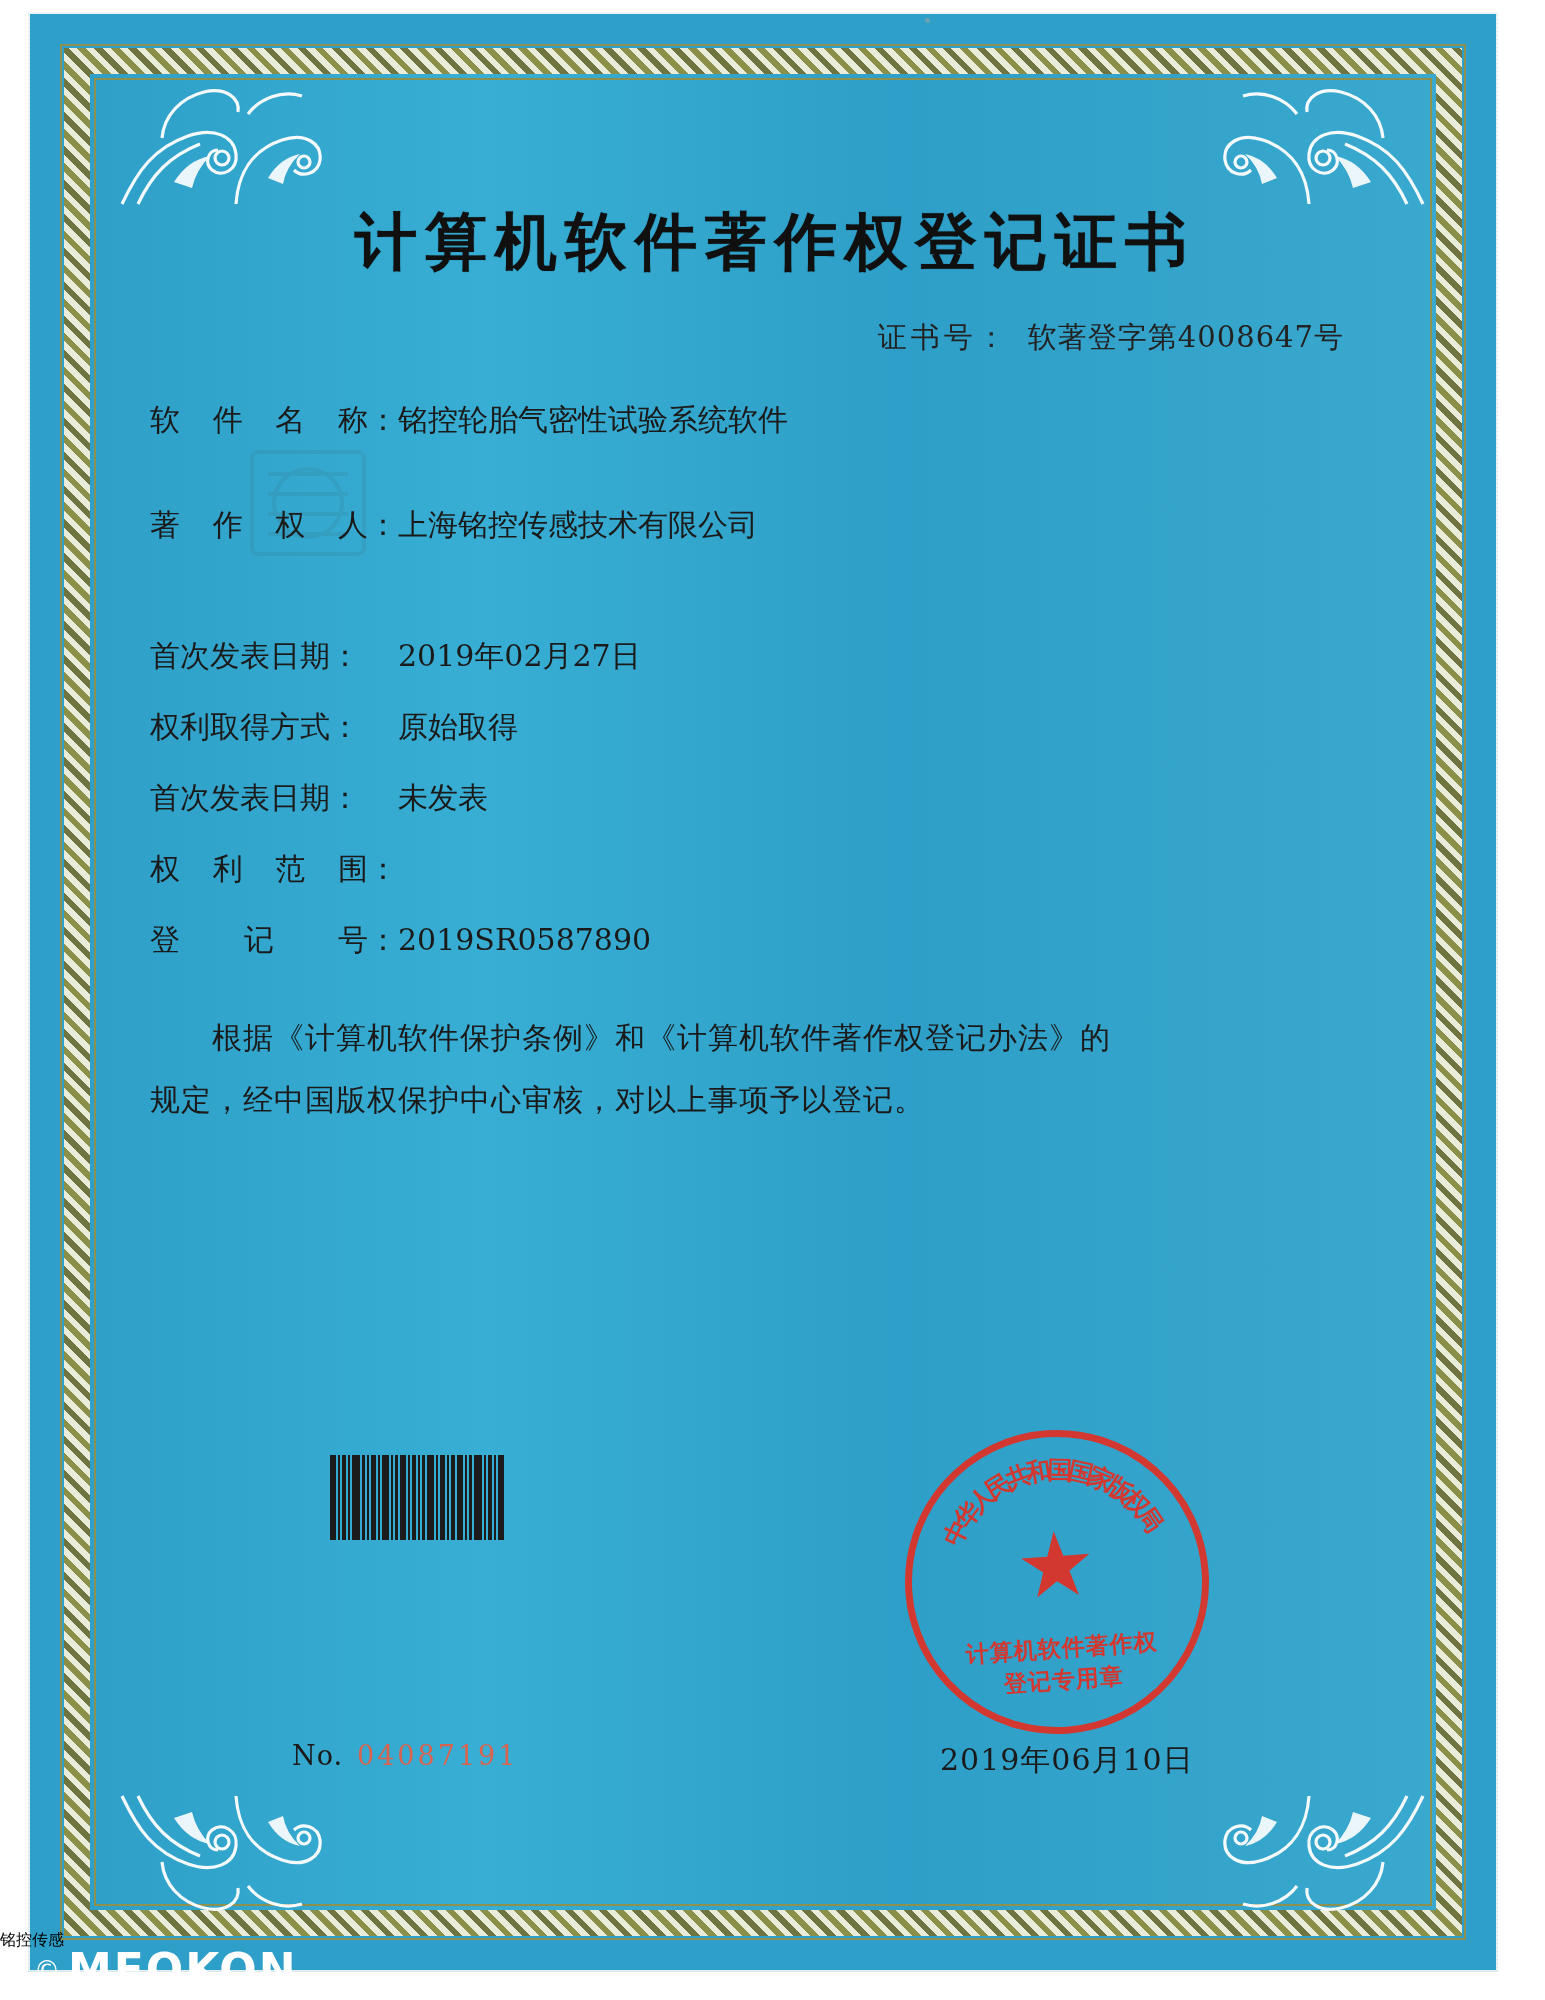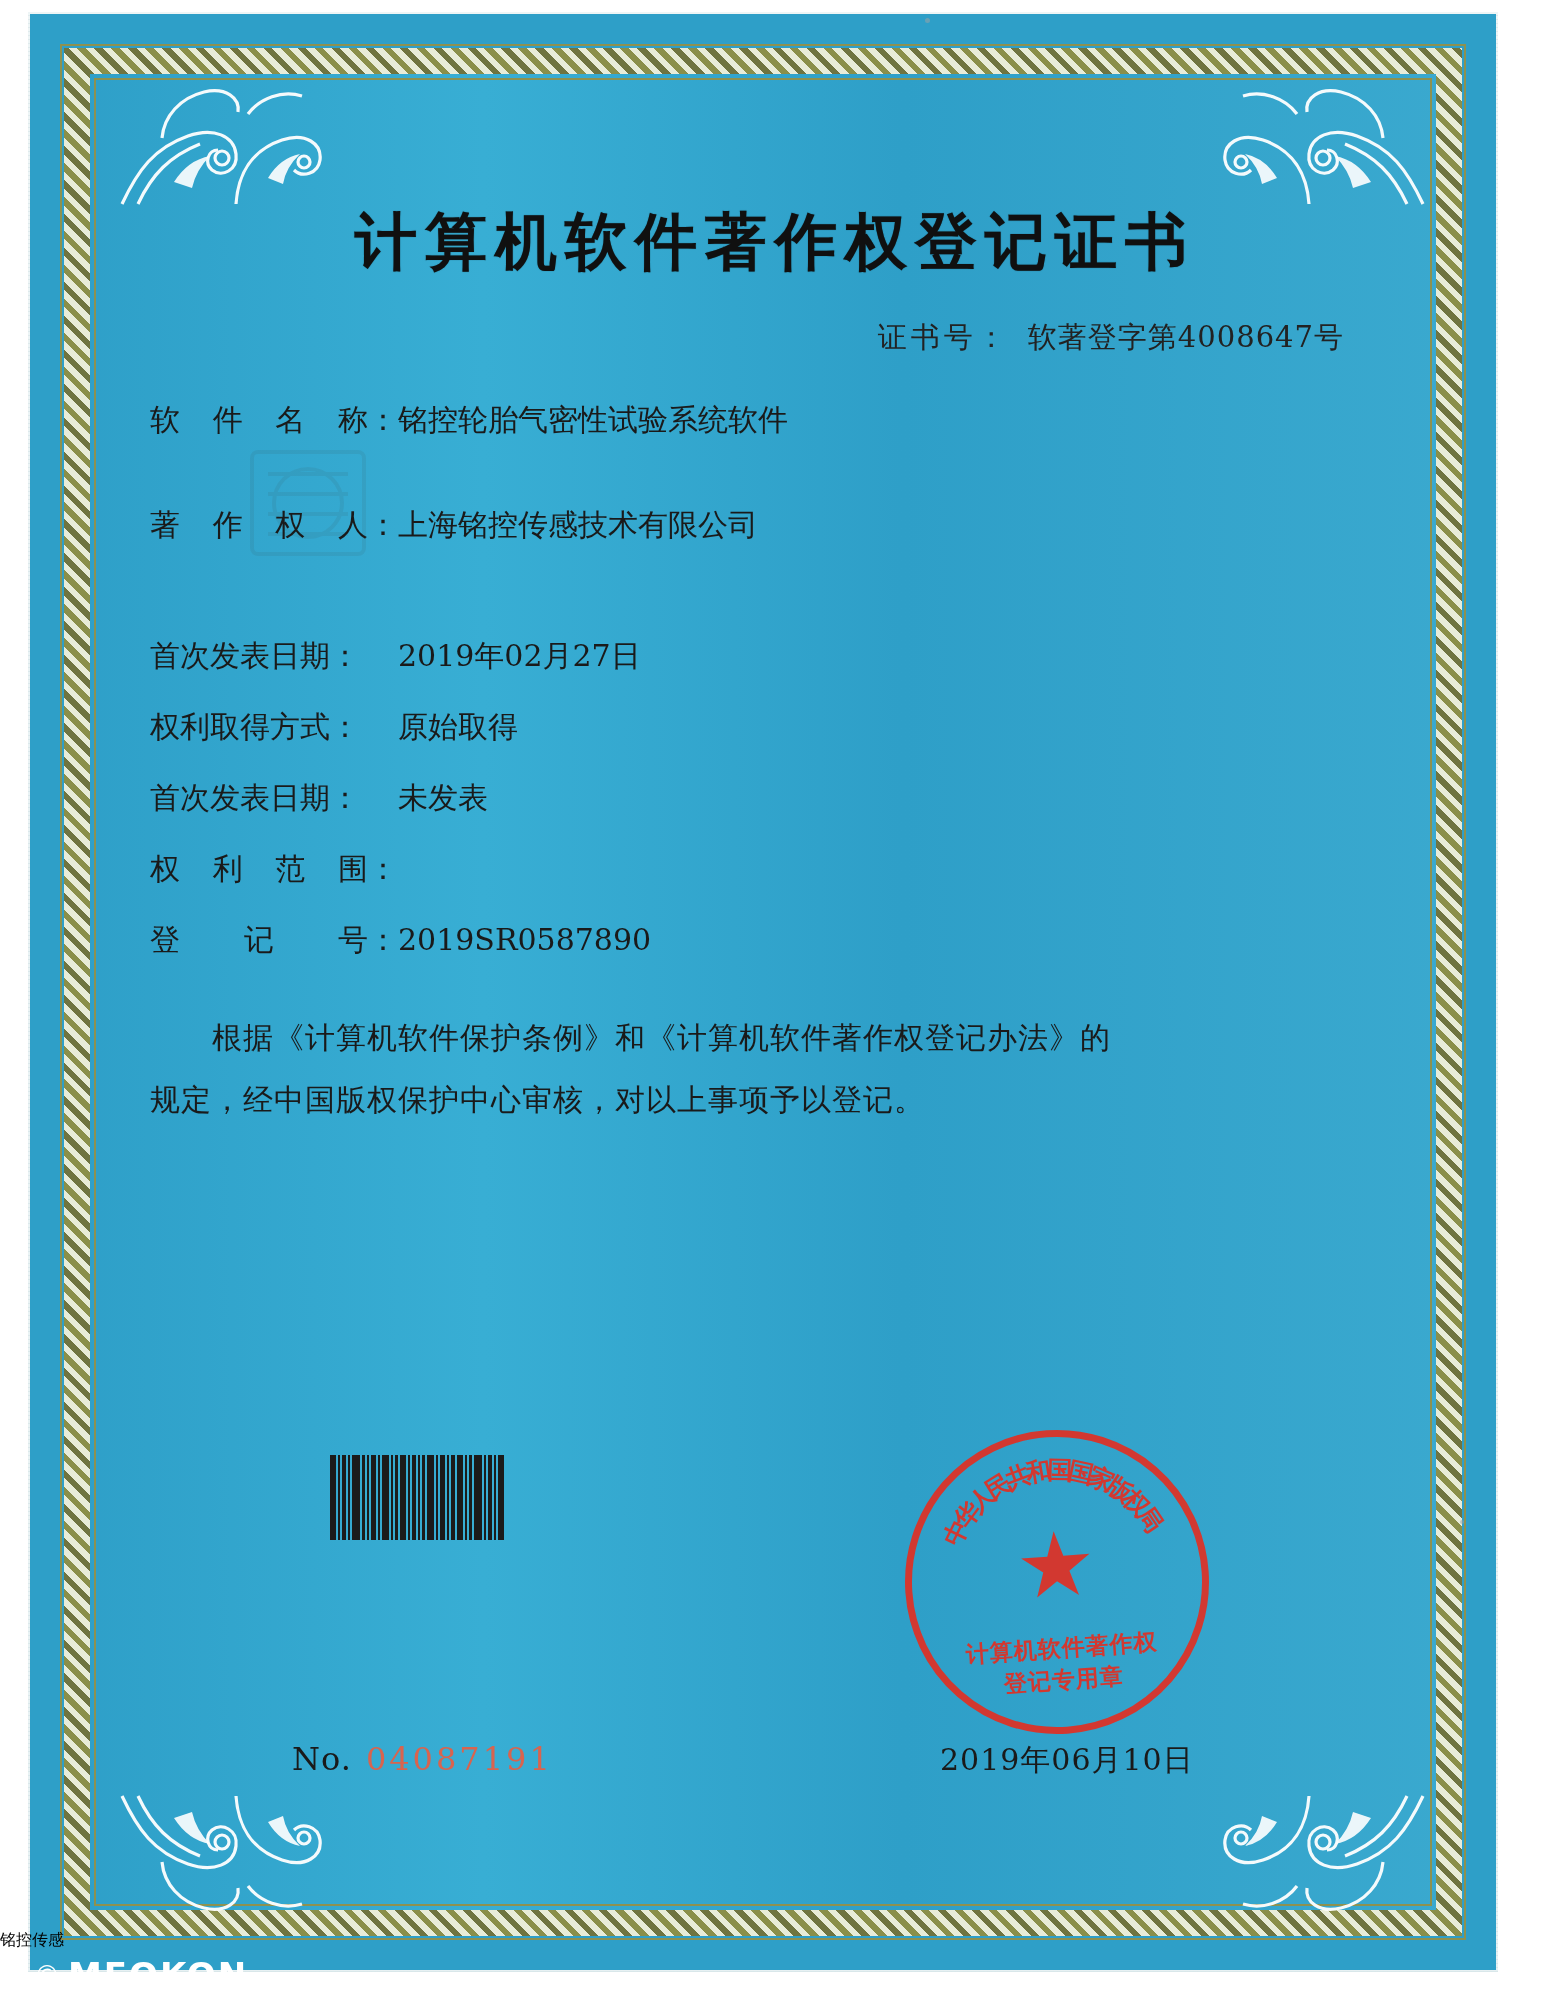--- a/index.html
+++ b/index.html
@@ -245,21 +245,21 @@
     font-family: "DejaVu Serif", serif;
   }
   .seal .seal-line1 { top: 196px; }
   .seal .seal-line2 { top: 228px; }
 
   
   .footer-no {
     position: absolute;
     left: 292px;
     top: 1740px;
-    font-size: 32px;
+    font-size: 27px;
     color: #1a1a1a;
     font-family: "DejaVu Serif", serif;
     letter-spacing: 1px;
   }
   .footer-no .num {
     color: #d8644f;
     margin-left: 14px;
     letter-spacing: 3px;
   }
   .footer-date {
@@ -292,21 +292,21 @@
     align-items: center;
     gap: 8px;
     color: #ffffff;
     font-family: "DejaVu Sans", sans-serif;
   }
   .brand .c {
     font-size: 26px;
     line-height: 1;
   }
   .brand .name {
-    font-size: 34px;
+    font-size: 44px;
     font-weight: 700;
     letter-spacing: 2px;
     line-height: 1;
   }
   .brand-wrap {
     position: absolute;
     left: 0;
     bottom: 0;
     width: 330px;
     height: 70px;

